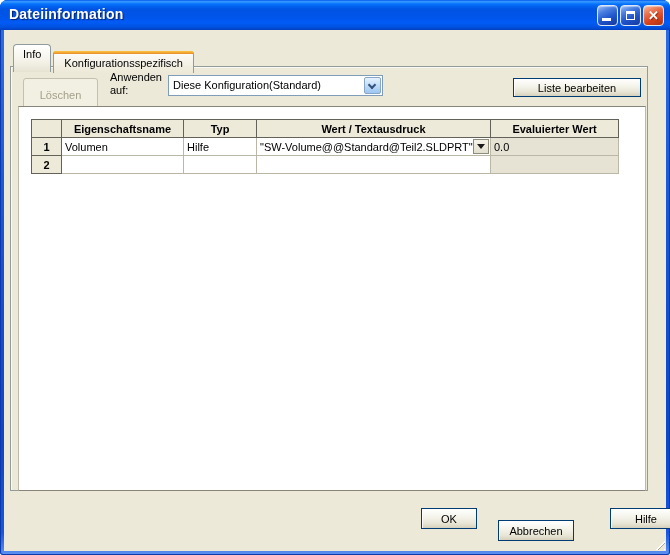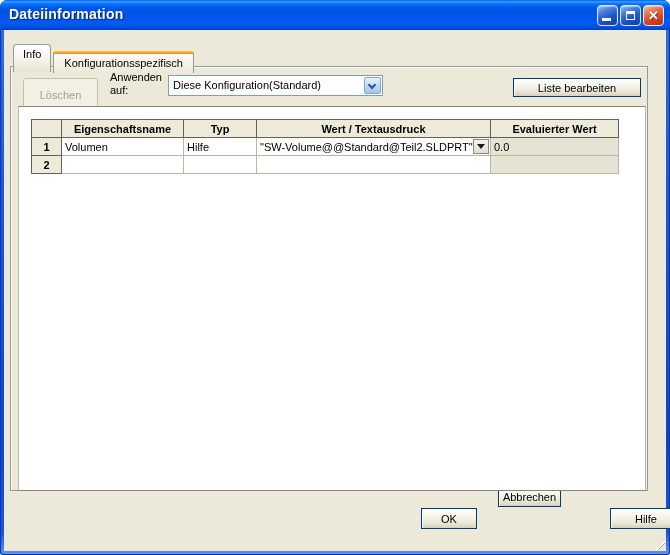--- a/index.html
+++ b/index.html
@@ -90,21 +90,21 @@
   td.valcell { position:relative; padding-right:20px; }
   .dd-btn { position:absolute; top:1px; right:1px; bottom:1px; width:16px;
             background:linear-gradient(180deg,#F6F4EA 0%,#E2DFCE 100%);
             border:1px solid #8D8B7C; display:flex; align-items:center; justify-content:center;
             cursor:pointer; }
   .dd-tri { width:0; height:0; border-left:4px solid transparent; border-right:4px solid transparent;
             border-top:5px solid #1A1A1A; }
 
   
   .btn-ok   { position:absolute; left:417px; top:478px; width:56px; height:21px; }
-  .btn-abbr { position:absolute; left:494px; top:456px; width:63px; height:21px; }
+  .btn-abbr { position:absolute; left:494px; top:490px; width:76px; height:21px; }
   .btn-hilfe{ position:absolute; left:578px; top:478px; width:72px; height:21px;margin-left:28px; }
 
   .resize-grip { position:absolute; right:1px; bottom:1px; width:13px; height:13px; cursor:nwse-resize;
                  background:repeating-linear-gradient(135deg,
                    transparent 0 2px, #FFFFFF 2px 3px, #A8A494 3px 4px, transparent 4px 5px);
                  clip-path:polygon(100% 0, 100% 100%, 0 100%); }
 </style>
 </head>
 <body>
 

